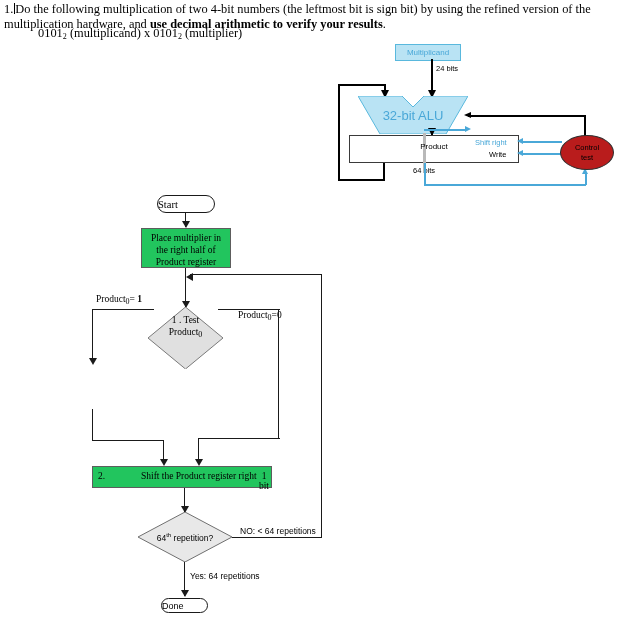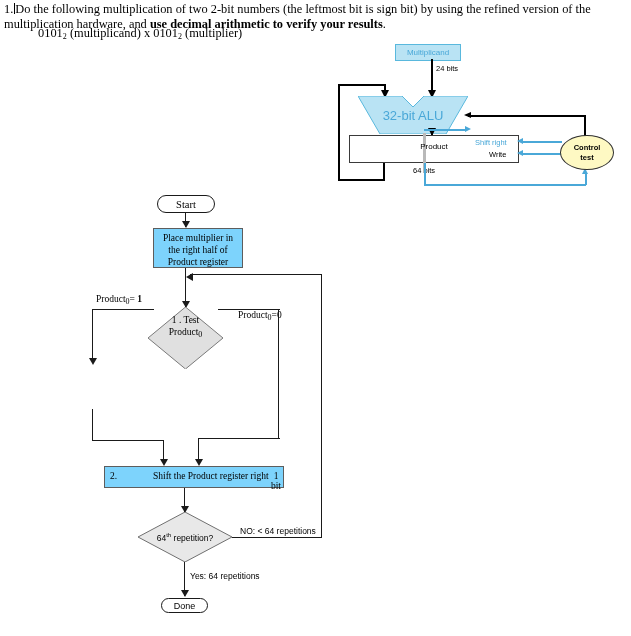--- a/index.html
+++ b/index.html
@@ -57,37 +57,37 @@
   }
   .prodreg-split{
     position:absolute;left:98px;top:93px;width:3px;height:40px;background:#b9b9b9;
   }
   .prod-text{
     position:absolute;left:24px;top:102px;width:170px;text-align:center;
     font-family:"Liberation Sans", sans-serif;font-size:8px;color:#000;
   }
   .ctrl{
     position:absolute;left:235px;top:95px;width:54px;height:35px;
-    border:1.2px solid #2f2f2f;border-radius:50%;background:#fef9c3;
+    border:1.2px solid #2f2f2f;border-radius:50%;background:#b91c1c;
     font-family:"Liberation Sans", sans-serif;font-size:7.5px;color:#000;
-    text-align:center;line-height:10px;padding-top:7px;box-sizing:border-box;font-weight:bold;
+    text-align:center;line-height:10px;padding-top:7px;box-sizing:border-box;
   }
   .hwline{position:absolute;background:#000;}
   .hwline.blue{background:#4aa8d8;}
 
   
   #flow{position:absolute;left:0;top:188px;width:631px;height:448px;}
   .fc-term{
     position:absolute;border:1.3px solid #1a1a1a;border-radius:11px;background:#fff;
     font-family:"Liberation Serif", serif;font-size:10.5px;color:#000;
-    text-align:center;box-sizing:border-box;
+    box-sizing:border-box;
   }
   .fc-rect{
-    position:absolute;border:1.2px solid #5d5d5d;background:#7dd3fc;box-sizing:border-box;
-    font-family:"Liberation Serif", serif;font-size:9.5px;color:#000;margin-left:12px;
+    position:absolute;border:1.2px solid #5d5d5d;background:#22c55e;box-sizing:border-box;
+    font-family:"Liberation Serif", serif;font-size:9.5px;color:#000;
   }
   .fc-diamond{position:absolute;}
   .fc-diamond svg{display:block;}
   .fc-diamond-text{
     position:absolute;text-align:center;font-family:"Liberation Serif", serif;
     font-size:9.5px;color:#000;line-height:12px;
   }
   .fc-lbl{
     position:absolute;font-family:"Liberation Serif", serif;font-size:9.5px;color:#000;
     white-space:nowrap;
@@ -128,21 +128,21 @@
     position:absolute;width:0;height:0;
     border-top:3.5px solid transparent;border-bottom:3.5px solid transparent;
     border-left:6px solid #4aa8d8;
   }
 </style>
 </head>
 <body>
 
 <div id="question">
   <span class="q-body">
-    <span>1.</span><span class="caret"></span><span>Do the following multiplication of two 2-bit numbers (the leftmost bit is sign bit) by using the refined version of</span>
+    <span>1.</span><span class="caret"></span><span>Do the following multiplication of two 4-bit numbers (the leftmost bit is sign bit) by using the refined version of</span>
     <span>the multiplication hardware, and </span><b>use decimal arithmetic to verify your results</b><span>.</span>
   </span>
 </div>
 <div id="q-operands"><span>0101</span><sub>2</sub> <span>(multiplicand)</span> <span>x</span> <span>0101</span><sub>2</sub> <span>(multiplier)</span></div>
 
 <div id="hw">
 
   <div class="hw-box-multiplicand">Multiplicand</div>
 
   <div class="hw-lbl" style="left:111px;top:24px;">24 bits</div>

